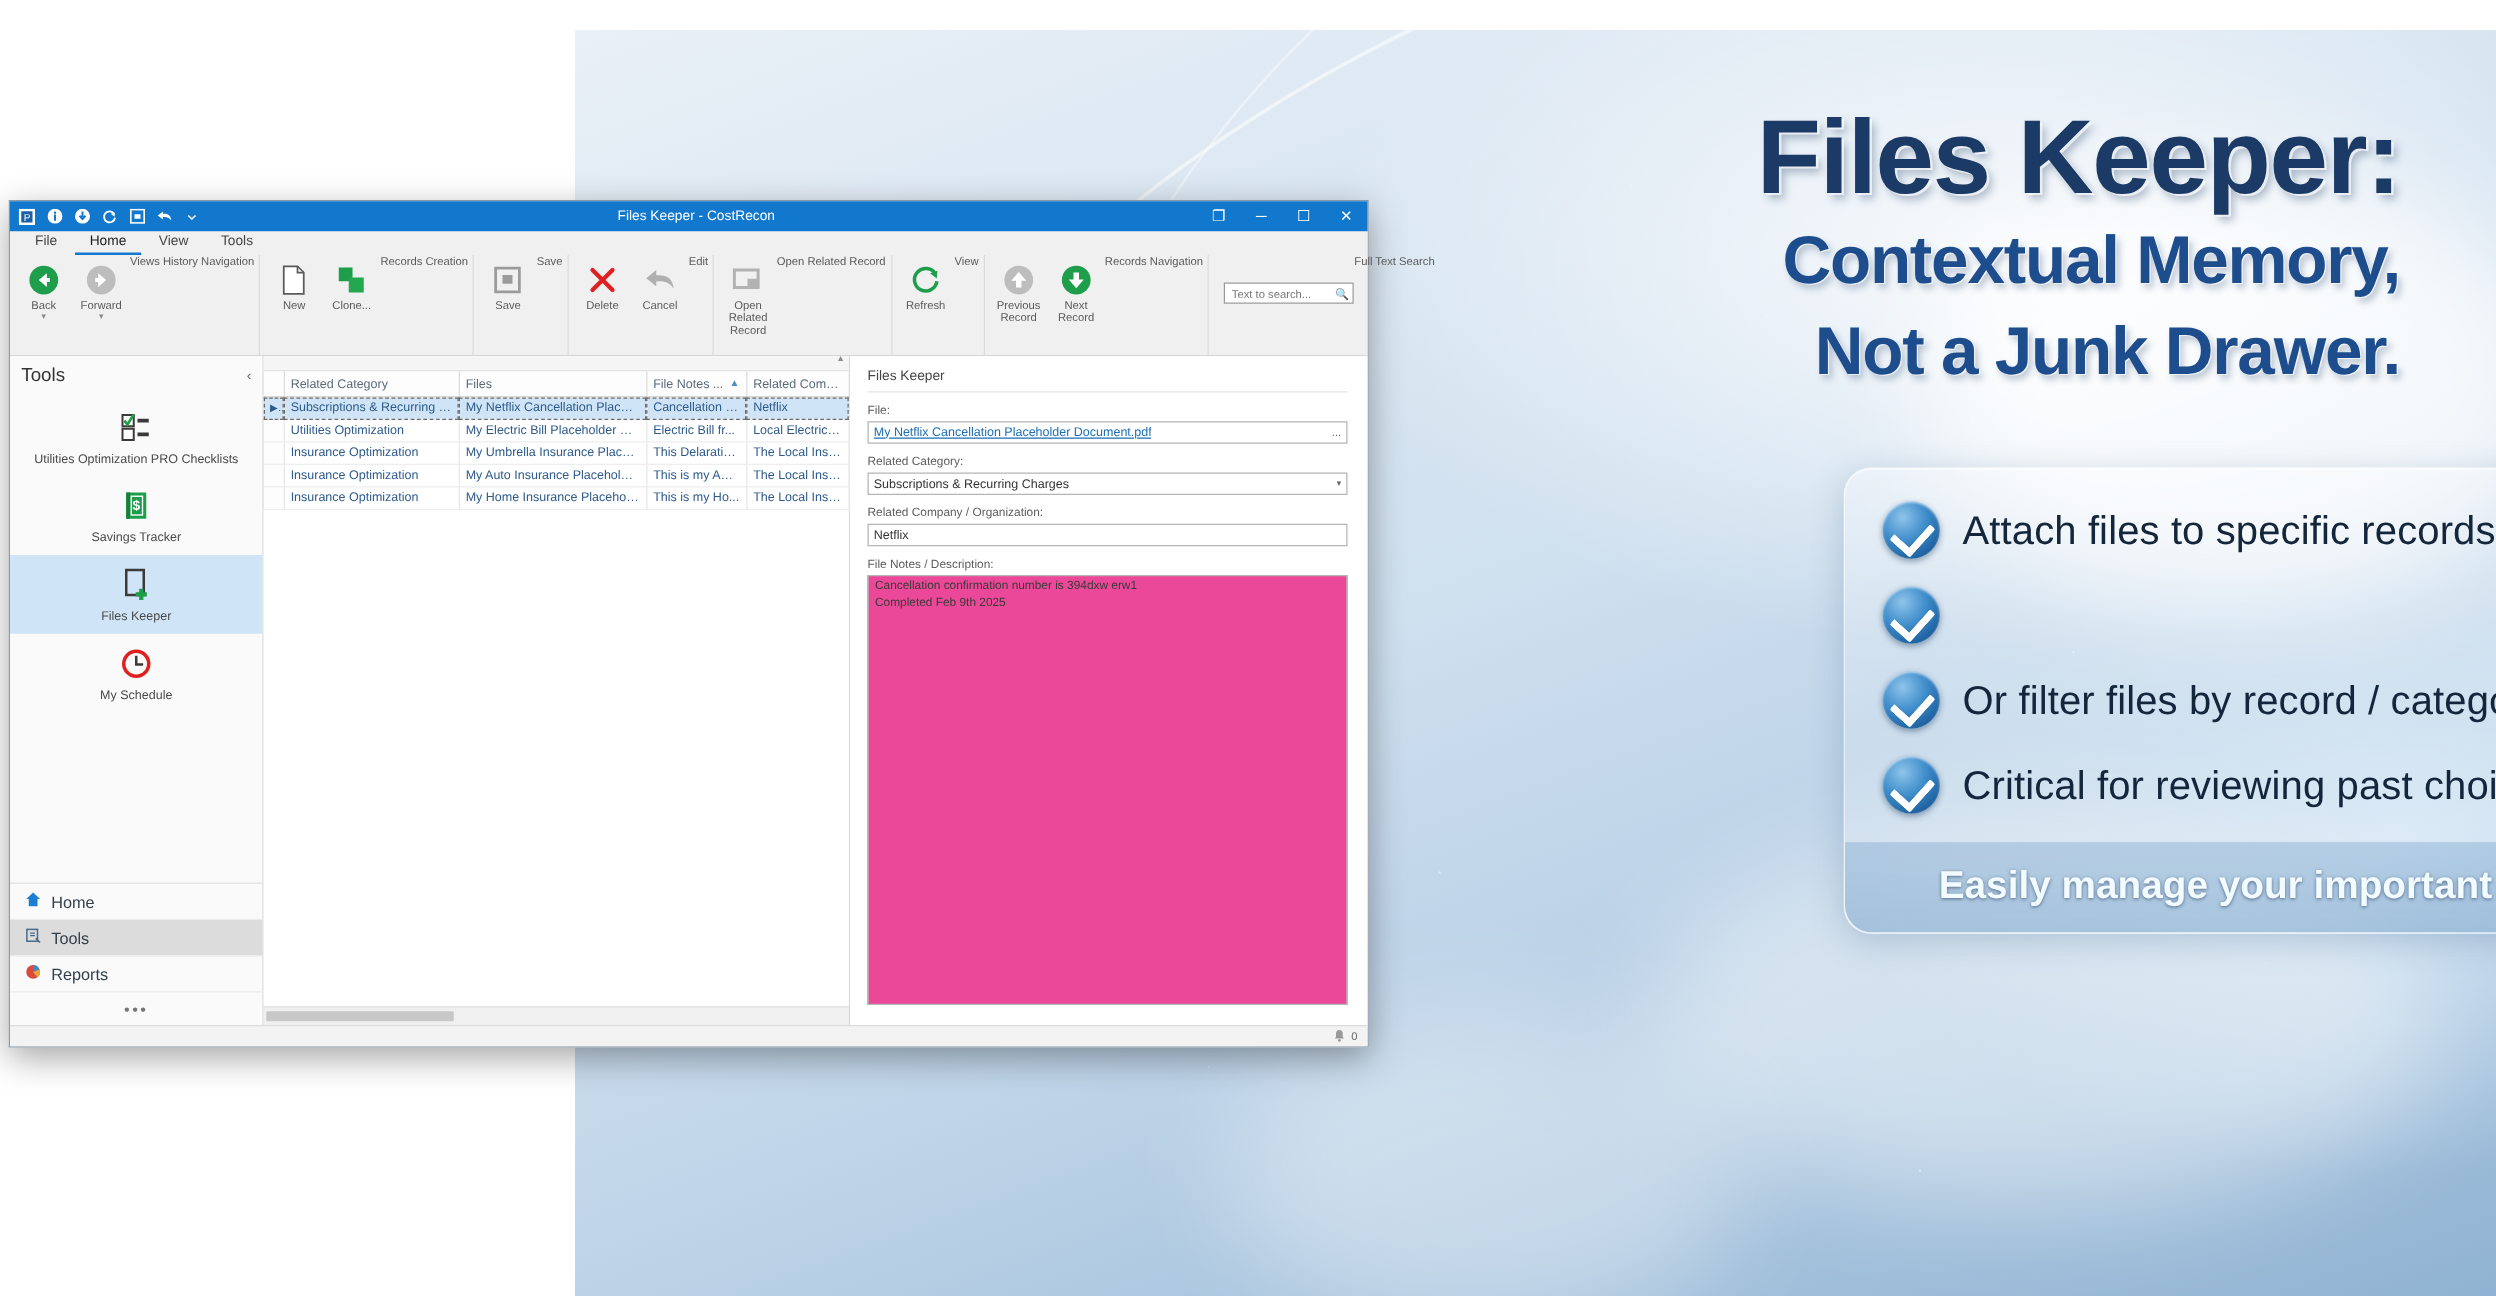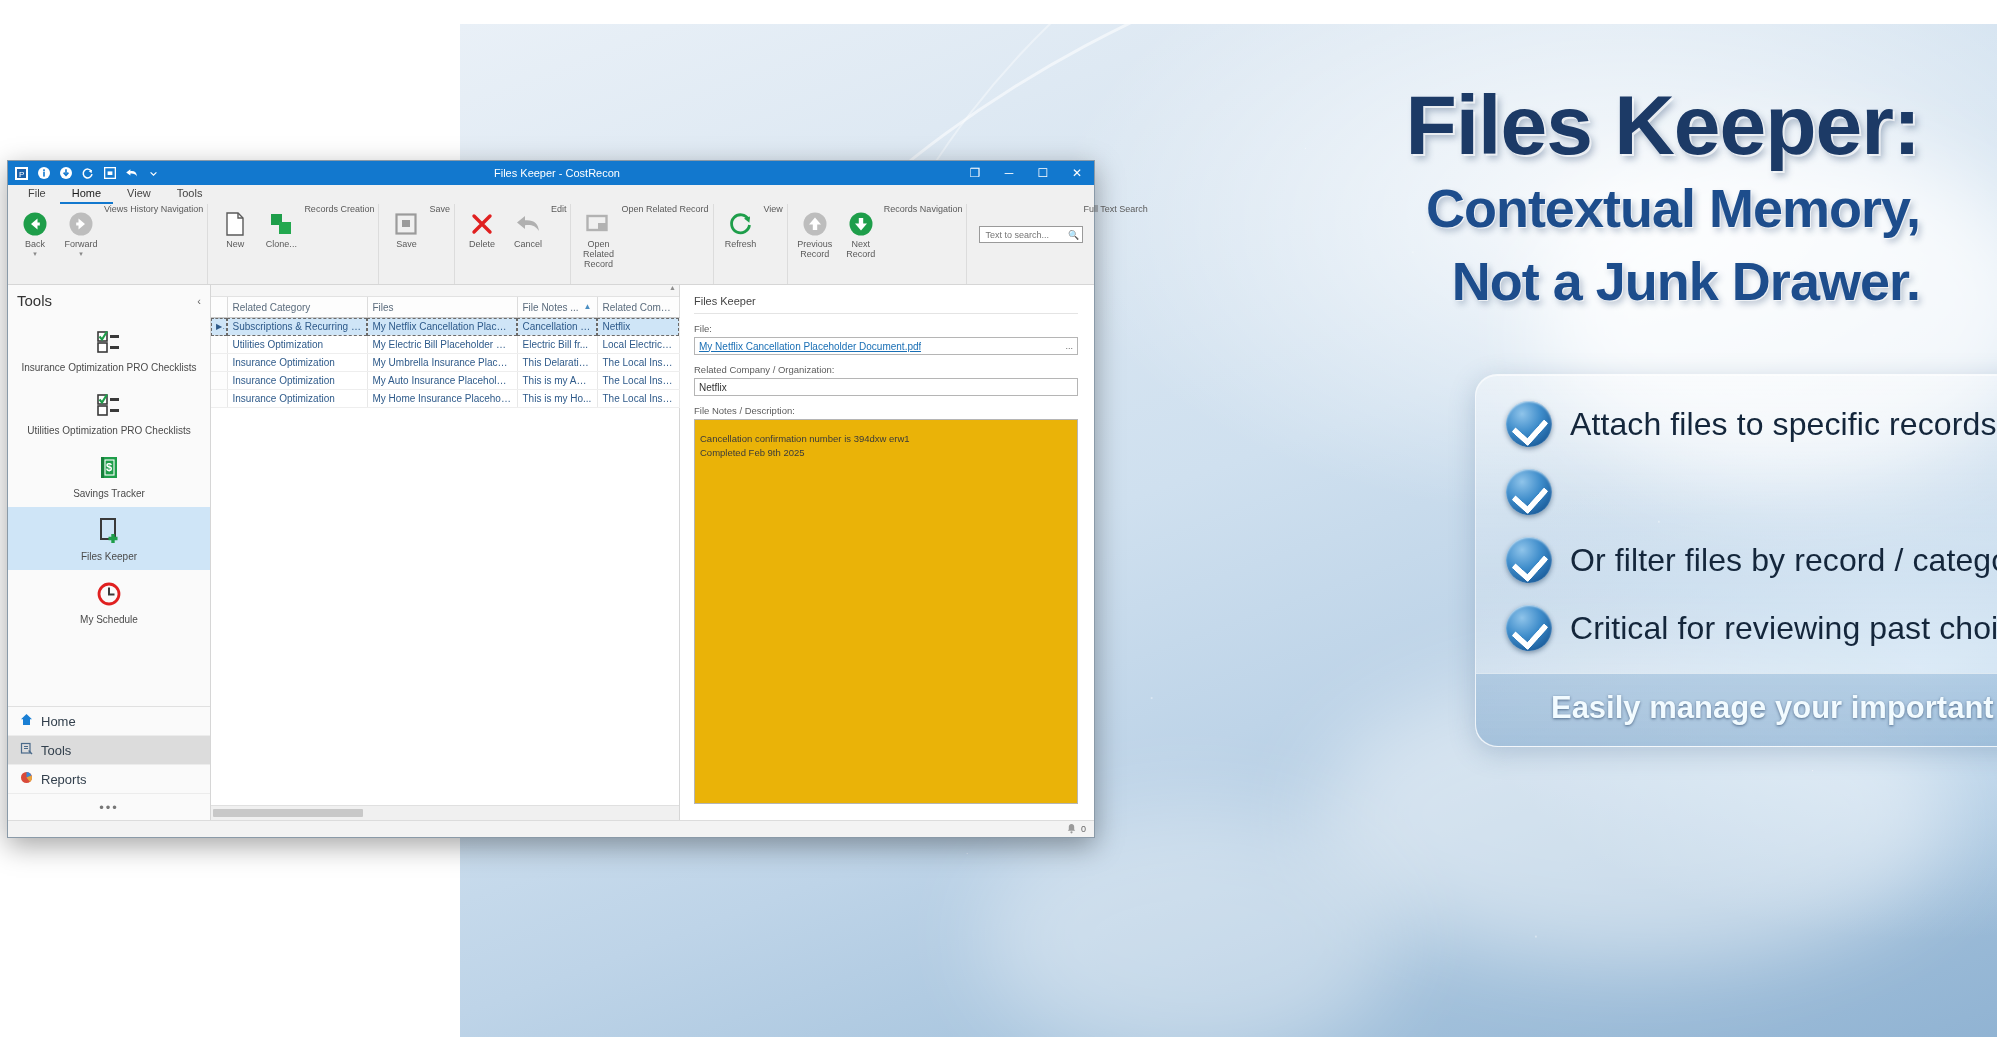--- a/index.html
+++ b/index.html
@@ -183,21 +183,21 @@
   .field-label{font-size:9.5px;color:#5c5c5c;margin-bottom:3px;}
   .field-row{margin-bottom:9px;}
   .ctl{
     height:16px;border:1px solid #b5b5b5;background:#fff;display:flex;align-items:center;
     padding:0 4px;font-size:10px;color:#333;
   }
   .ctl .ellipsis-btn{margin-left:auto;color:#666;font-size:9px;cursor:pointer;letter-spacing:0;}
   .ctl .caret{margin-left:auto;color:#666;font-size:7px;cursor:pointer;}
   .link-val{color:#1a6fb5;text-decoration:underline;overflow:hidden;text-overflow:ellipsis;white-space:nowrap;}
   #notes-box{
-    flex:1;min-height:0;border:1px solid #b5b5b5;background:#eab308;padding:12px 5px;
+    flex:1;min-height:0;border:1px solid #b5b5b5;background:#ec4899;padding:1px 5px;
     font-size:9.5px;color:#3a3a3a;line-height:1.45;margin-bottom:16px;overflow:hidden;
   }
   
   #statusbar{
     height:16px;flex:0 0 16px;background:#f3f3f3;border-top:1px solid #dcdcdc;
     display:flex;align-items:center;justify-content:flex-end;padding-right:8px;gap:4px;
     font-size:9px;color:#666;
   }
 </style>
 </head>
@@ -461,32 +461,20 @@
 
   <div id="win-body">
 
     <div id="sidebar">
       <div id="sb-header">
         <span id="sb-title">Tools</span>
         <span id="sb-collapse">‹</span>
       </div>
       <div id="sb-items">
 
-        <div class="sb-item">
-          <span class="sb-ic">
-            <svg width="28" height="26" viewBox="0 0 28 26">
-              <rect x="3" y="3" width="9" height="9" fill="#fff" stroke="#3a3a3a" stroke-width="1.6"></rect>
-              <path d="M4.5 7.5 L7 10.5 L12 2.5" stroke="#1e9e4a" stroke-width="2.2" fill="none"></path>
-              <rect x="15" y="6" width="9" height="3" fill="#3a3a3a"></rect>
-              <rect x="3" y="14" width="9" height="9" fill="#fff" stroke="#3a3a3a" stroke-width="1.6"></rect>
-              <rect x="15" y="17" width="9" height="3" fill="#3a3a3a"></rect>
-            </svg>
-          </span>
-          <div class="sb-lb">Insurance Optimization PRO Checklists</div>
-        </div>
 
         <div class="sb-item">
           <span class="sb-ic">
             <svg width="28" height="26" viewBox="0 0 28 26">
               <rect x="3" y="3" width="9" height="9" fill="#fff" stroke="#3a3a3a" stroke-width="1.6"></rect>
               <path d="M4.5 7.5 L7 10.5 L12 2.5" stroke="#1e9e4a" stroke-width="2.2" fill="none"></path>
               <rect x="15" y="6" width="9" height="3" fill="#3a3a3a"></rect>
               <rect x="3" y="14" width="9" height="9" fill="#fff" stroke="#3a3a3a" stroke-width="1.6"></rect>
               <rect x="15" y="17" width="9" height="3" fill="#3a3a3a"></rect>
             </svg>
@@ -630,20 +618,27 @@
         <div id="detail-title">Files Keeper</div>
 
         <div class="field-row">
           <div class="field-label">File:</div>
           <div class="ctl">
             <span class="link-val">My Netflix Cancellation Placeholder Document.pdf</span>
             <span class="ellipsis-btn">...</span>
           </div>
         </div>
 
+        <div class="field-row">
+          <div class="field-label">Related Category:</div>
+          <div class="ctl">
+            <span>Subscriptions &amp; Recurring Charges</span>
+            <span class="caret">▾</span>
+          </div>
+        </div>
 
         <div class="field-row">
           <div class="field-label">Related Company / Organization:</div>
           <div class="ctl">
             <span>Netflix</span>
           </div>
         </div>
 
         <div class="field-label">File Notes / Description:</div>
         <div id="notes-box">

